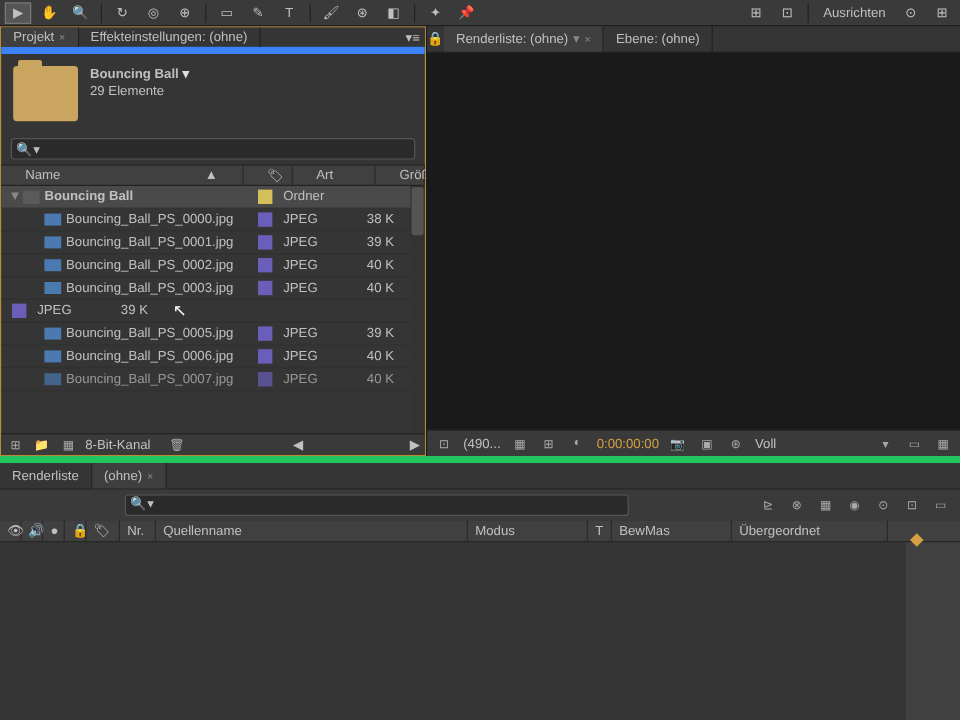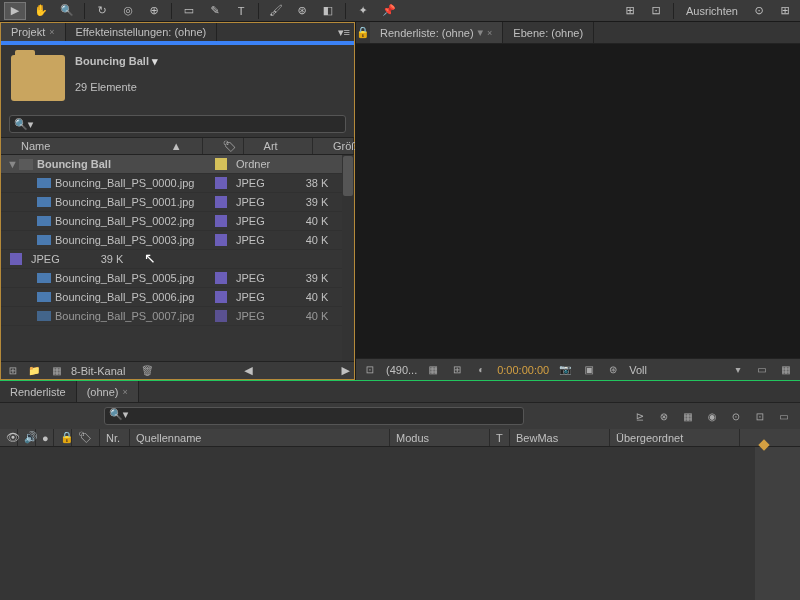--- a/index.html
+++ b/index.html
@@ -5,29 +5,29 @@
 * { margin: 0; padding: 0; box-sizing: border-box; font-family: Arial, sans-serif; font-size: 11px; color: #c0c0c0; user-select: none; }
 body { background: #2a2a2a; width: 800px; height: 600px; overflow: hidden; }
 .toolbar { height: 22px; background: #3a3a3a; border-bottom: 1px solid #1a1a1a; display: flex; align-items: center; padding: 0 4px; gap: 4px; }
 .tool-btn { width: 22px; height: 18px; display: flex; align-items: center; justify-content: center; cursor: pointer; }
 .tool-btn.active { background: #555; border: 1px solid #777; }
 .tool-sep { width: 1px; height: 16px; background: #222; margin: 0 2px; }
 .tool-label { padding: 0 6px; }
 .main { display: flex; height: 358px; }
 .left-panel { width: 355px; background: #353535; border: 1px solid #b58a3a; display: flex; flex-direction: column; }
 .right-panel { flex: 1; background: #2a2a2a; border-left: 1px solid #1a1a1a; display: flex; flex-direction: column; }
-.tabs { display: flex; height: 22px; background: #353535; border-bottom: 4px solid #3b82f6; }
+.tabs { display: flex; height: 22px; background: #353535; border-bottom: 6px solid #3b82f6; }
 .tab { padding: 3px 10px; border-right: 1px solid #222; cursor: pointer; display: flex; align-items: center; gap: 4px; }
 .tab.active { background: #3f3f3f; }
 .tab-close { font-size: 9px; color: #888; }
 .panel-options { margin-left: auto; width: 20px; display: flex; align-items: center; justify-content: center; cursor: pointer; }
 .project-header { display: flex; padding: 10px; gap: 10px; }
 .folder-icon-large { width: 54px; height: 46px; background: #c9a55f; border-radius: 3px; position: relative; }
 .folder-icon-large::before { content: ''; position: absolute; top: -5px; left: 4px; width: 20px; height: 8px; background: #c9a55f; border-radius: 2px 2px 0 0; }
-.project-info { display: flex; flex-direction: column; gap: 13px; }
+.project-info { display: flex; flex-direction: column; gap: 2px; }
 .project-title { font-weight: bold; color: #ddd; }
 .search-bar { margin: 4px 8px; height: 18px; background: #2a2a2a; border: 1px solid #555; border-radius: 3px; display: flex; align-items: center; padding: 0 4px; }
 .list-header { display: flex; height: 18px; background: #404040; border-top: 1px solid #222; border-bottom: 1px solid #222; align-items: center; }
 .col { padding: 0 20px; border-right: 1px solid #2a2a2a; height: 100%; display: flex; align-items: center; }
 .col-name { width: 205px; }
 .col-tag { width: 24px; }
 .col-art { width: 70px; }
 .col-size { width: 40px; text-align: center; }
 .list-body { flex: 1; overflow: hidden; position: relative; }
 .list-row { display: flex; height: 19px; align-items: center; border-bottom: 1px solid #303030; }
@@ -42,21 +42,21 @@
 .tag-square.yellow { background: #d4c05a; }
 .row-tag { width: 24px; display: flex; justify-content: center; }
 .row-art { width: 70px; padding-left: 6px; }
 .row-size { width: 40px; text-align: center; padding-right: 6px; }
 .scrollbar { position: absolute; right: 0; top: 0; width: 12px; height: 100%; background: #333; }
 .scroll-thumb { width: 10px; margin: 1px; height: 40px; background: #555; border-radius: 2px; }
 .bottom-bar { height: 18px; background: #3a3a3a; border-top: 1px solid #222; display: flex; align-items: center; padding: 0 4px; gap: 6px; }
 .comp-tabs { display: flex; height: 22px; background: #353535; border-bottom: 1px solid #222; }
 .comp-view { flex: 1; background: #1a1a1a; }
 .comp-controls { height: 22px; background: #3a3a3a; border-top: 1px solid #222; display: flex; align-items: center; padding: 0 6px; gap: 8px; }
-.timeline-panel { height: 220px; background: #353535; border-top: 1px solid #22c55e; display: flex; flex-direction: column; }
+.timeline-panel { height: 220px; background: #353535; border-top: 6px solid #22c55e; display: flex; flex-direction: column; }
 .timeline-tabs { display: flex; height: 22px; background: #353535; border-bottom: 1px solid #222; }
 .timeline-search-row { height: 26px; background: #3a3a3a; display: flex; align-items: center; padding: 0 8px; gap: 8px; }
 .timeline-search { width: 420px; height: 18px; background: #2a2a2a; border: 1px solid #555; border-radius: 3px; margin-left: 96px; }
 .timeline-header { height: 18px; background: #404040; display: flex; align-items: center; border-bottom: 1px solid #222; }
 .th-col { padding: 0 6px; border-right: 1px solid #2a2a2a; height: 100%; display: flex; align-items: center; }
 .timeline-body { flex: 1; display: flex; }
 .timeline-left { width: 755px; background: #353535; }
 .timeline-right { flex: 1; background: #404040; position: relative; }
 .playhead { position: absolute; top: -6px; left: 5px; width: 8px; height: 8px; background: #d4a042; transform: rotate(45deg); }
 .cursor { position: absolute; left: 144px; top: 250px; width: 12px; height: 16px; pointer-events: none; z-index: 100; }

